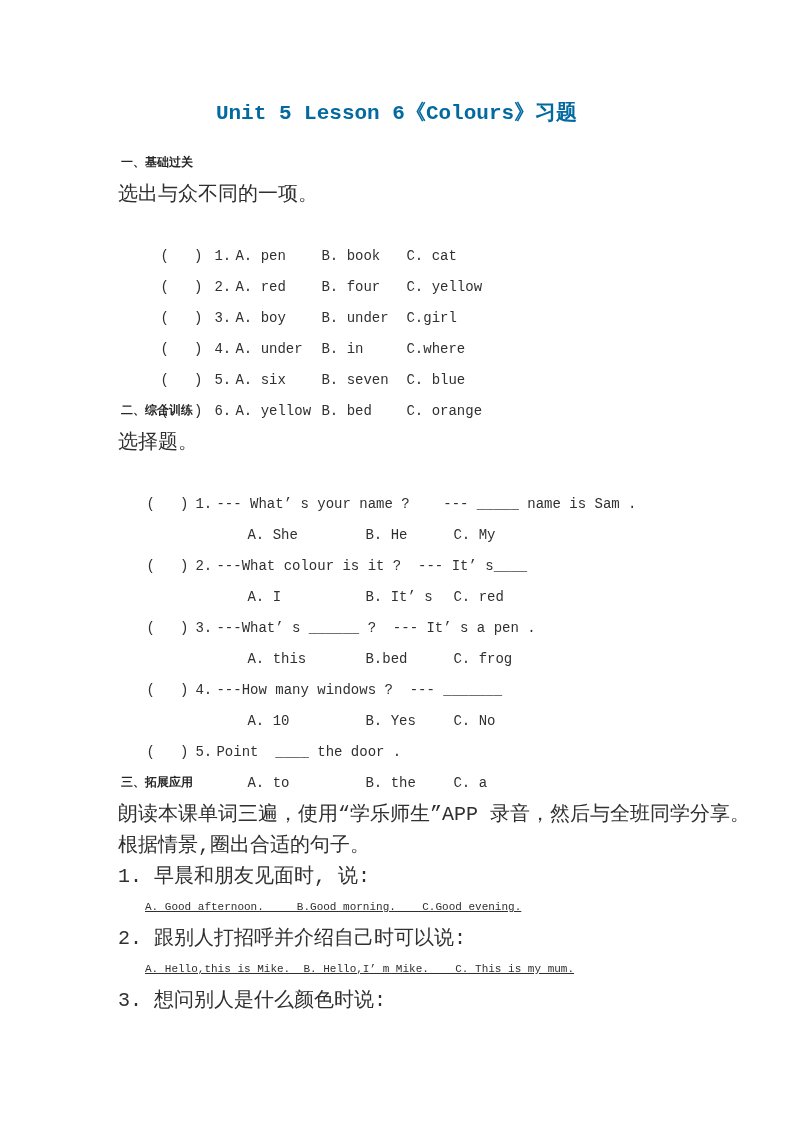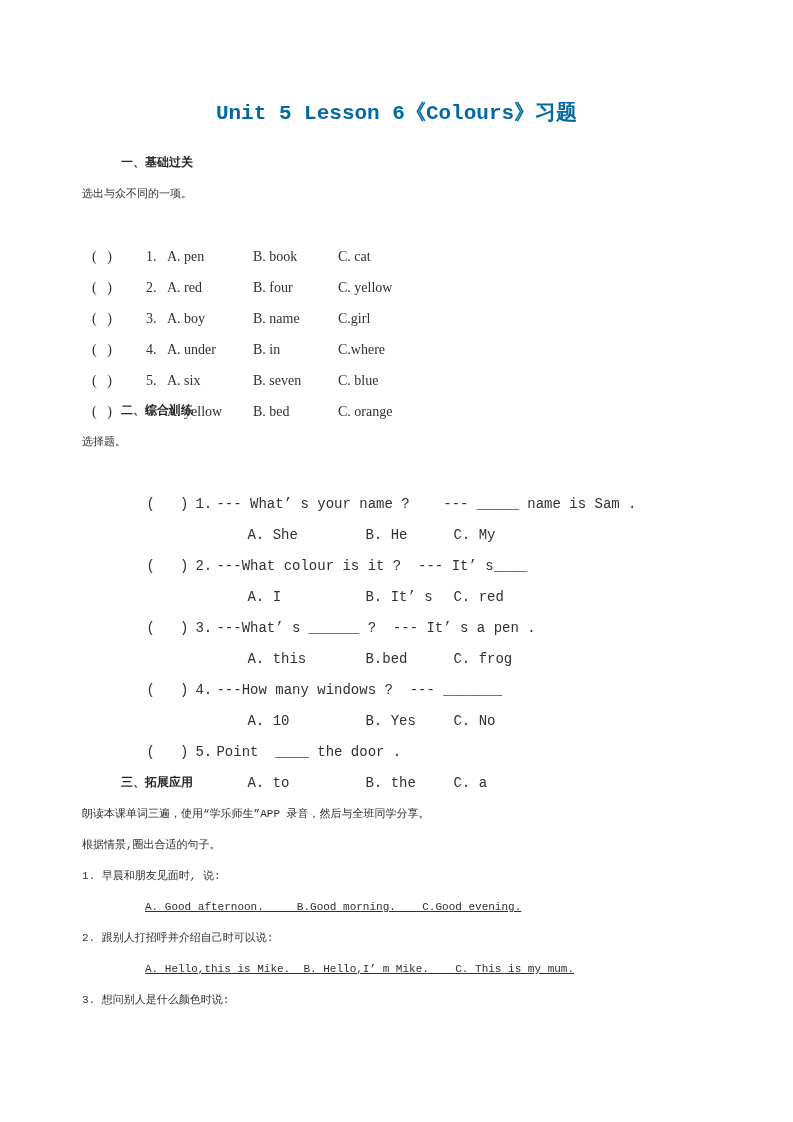--- a/index.html
+++ b/index.html
@@ -25,22 +25,22 @@
     height: 31px; line-height: 31px;
     white-space: pre;
     font-size: 14px;
   }
   .heading {
     padding-left: 121px;
     font-weight: bold;
     font-size: 12px;
     color: #262626;
   }
-  .zh { padding-left: 82px; font-size: 11px; font-family: Liberation Mono, monospace; }
-  .row { padding-left: 71px; font-family: Liberation Serif, serif; }
+  .zh { padding-left: 118px; font-size: 20px; font-family: Liberation Mono, monospace; }
+  .row { padding-left: 110px; }
   .row span, .qline span, .optline span { display: inline-block; white-space: pre; vertical-align: top; }
   .c-br { width: 54px; }
   .c-num { width: 21px; }
   .c-a { width: 86px; }
   .c-b { width: 85px; }
   .qline { padding-left: 96px; }
   .q-br { width: 49px; }
   .q-num { width: 21px; }
   .optline { padding-left: 197px; }
   .o-a { width: 78px; }
@@ -59,21 +59,21 @@
     <div class="line heading">一、基础过关</div>
     <div class="line zh">选出与众不同的一项。</div>
 
     <div class="line row">
       <span class="c-br">(   )</span><span class="c-num">1.</span><span class="c-a">A. pen</span><span class="c-b">B. book</span><span class="c-c">C. cat</span>
     </div>
     <div class="line row">
       <span class="c-br">(   )</span><span class="c-num">2.</span><span class="c-a">A. red</span><span class="c-b">B. four</span><span class="c-c">C. yellow</span>
     </div>
     <div class="line row">
-      <span class="c-br">(   )</span><span class="c-num">3.</span><span class="c-a">A. boy</span><span class="c-b">B. name</span><span class="c-c">C.girl</span>
+      <span class="c-br">(   )</span><span class="c-num">3.</span><span class="c-a">A. boy</span><span class="c-b">B. under</span><span class="c-c">C.girl</span>
     </div>
     <div class="line row">
       <span class="c-br">(   )</span><span class="c-num">4.</span><span class="c-a">A. under</span><span class="c-b">B. in</span><span class="c-c">C.where</span>
     </div>
     <div class="line row">
       <span class="c-br">(   )</span><span class="c-num">5.</span><span class="c-a">A. six</span><span class="c-b">B. seven</span><span class="c-c">C. blue</span>
     </div>
     <div class="line row">
       <span class="c-br">(   )</span><span class="c-num">6.</span><span class="c-a">A. yellow</span><span class="c-b">B. bed</span><span class="c-c">C. orange</span>
     </div>

